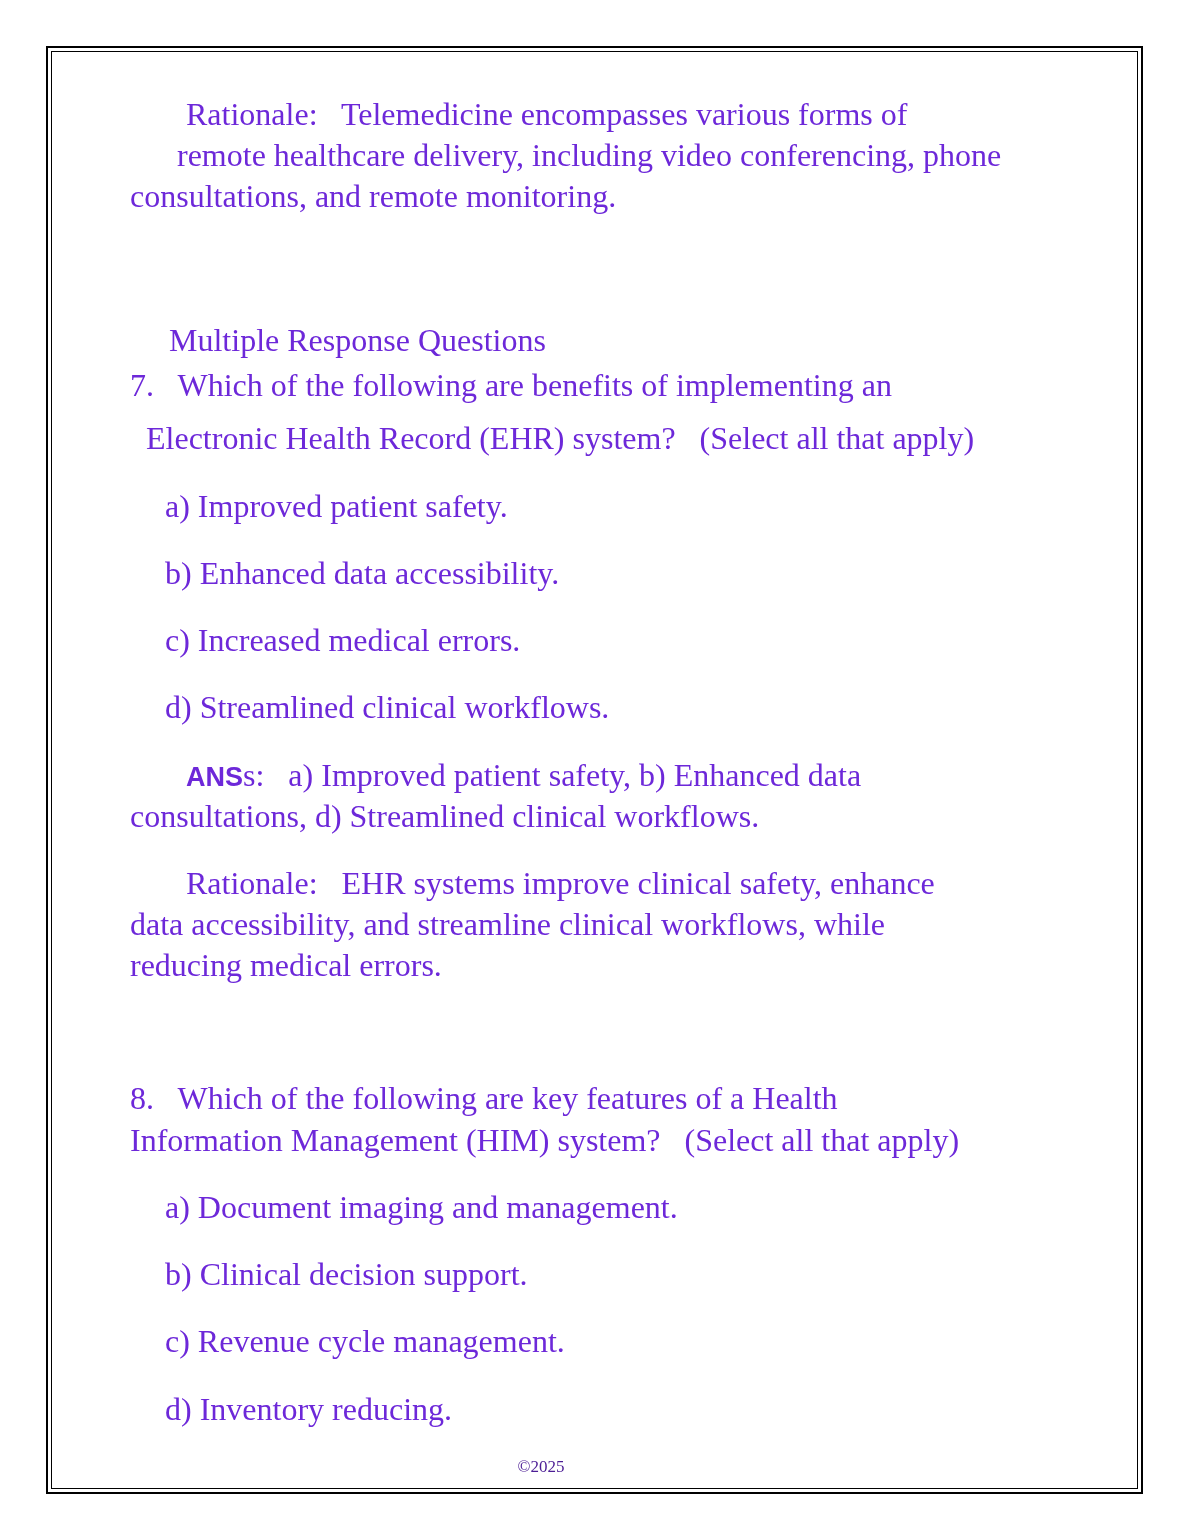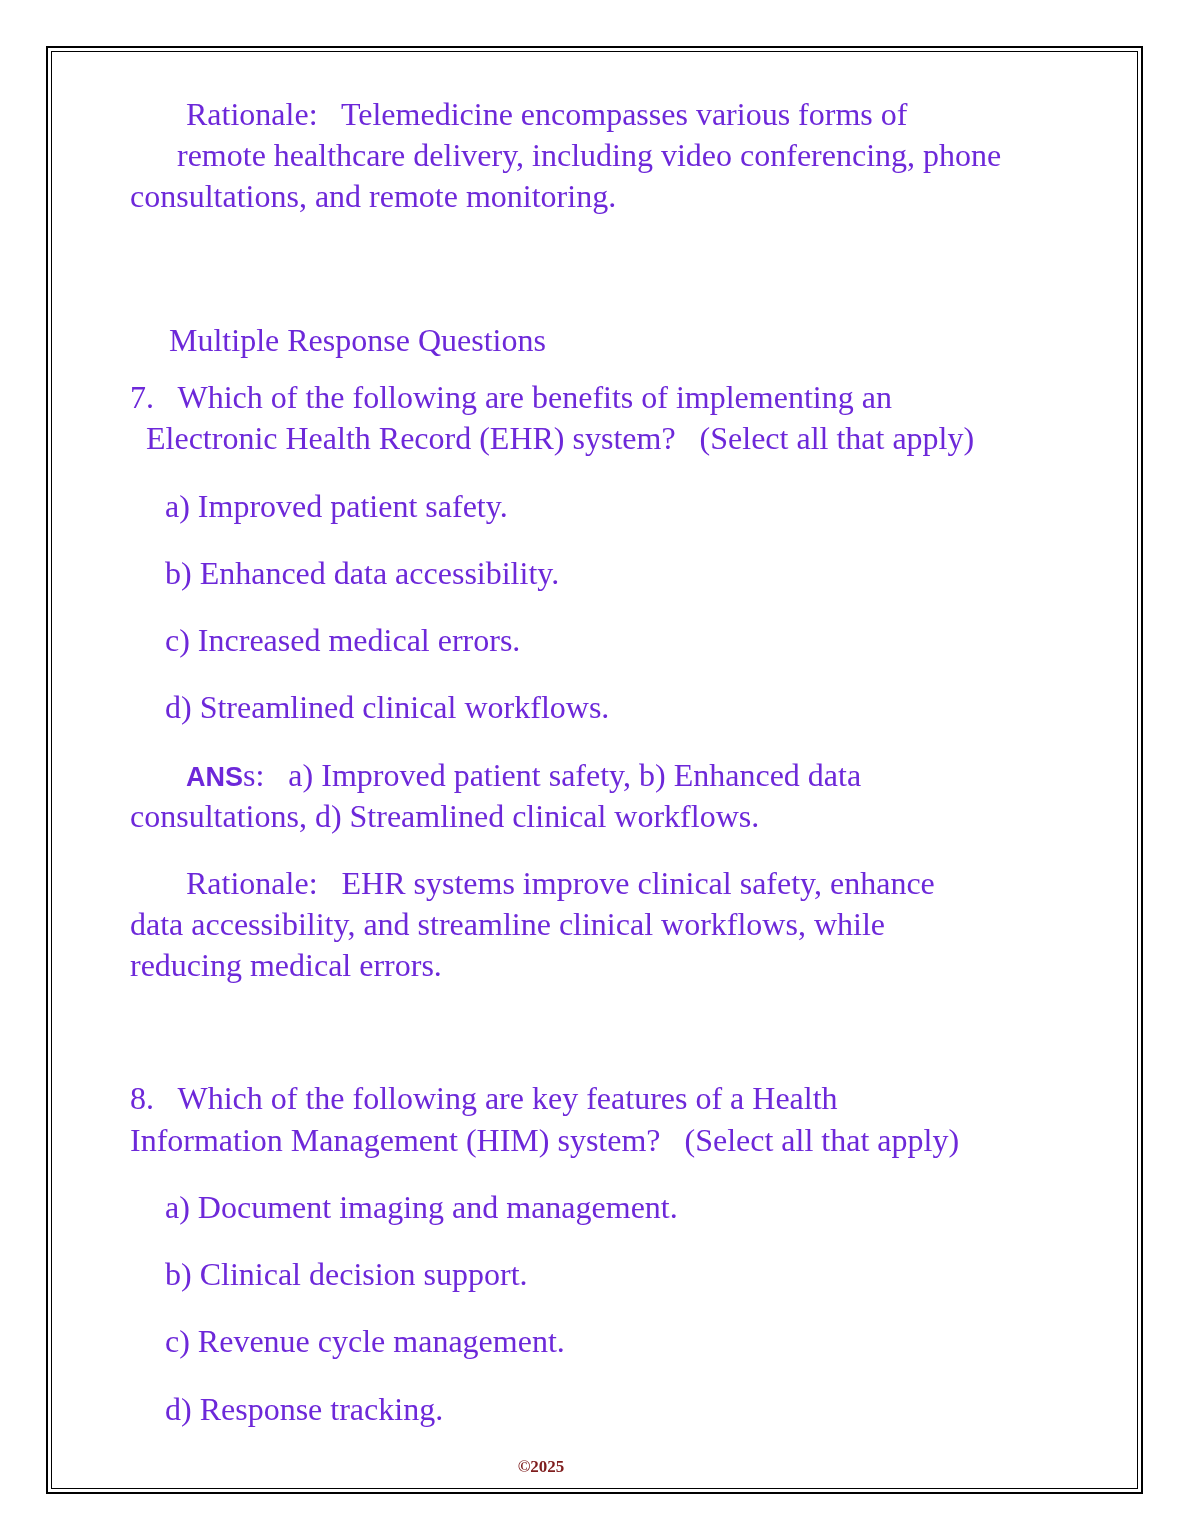--- a/index.html
+++ b/index.html
@@ -17,39 +17,39 @@
     font-family: "Liberation Serif", "DejaVu Serif", serif;
     font-size: 32px; line-height: 41px; color: #6d28d9;
   }
   .ans-label {
     font-family: "Liberation Sans", "DejaVu Sans", sans-serif;
     font-weight: bold; font-size: 27px;
   }
   .footer {
     position: absolute; left: 0; width: 1082px; top: 1457px; text-align: center;
     font-family: "Liberation Serif", "DejaVu Serif", serif;
-    font-weight: bold; font-size: 17px; color: #7f1d1d;
+    font-weight: normal; font-size: 17px; color: #4c1d95;
   }
 </style>
 </head>
 <body>
 
 <div class="frame-outer"></div>
 <div class="frame-inner"></div>
 
 <div>
   <div class="line" style="top:94px; left:186px;">Rationale:   Telemedicine encompasses various forms of</div>
   <div class="line" style="top:135px;margin-left:47px;">remote healthcare delivery, including video conferencing, phone</div>
   <div class="line" style="top:176px;">consultations, and remote monitoring.</div>
 </div>
 
 <div class="line" style="top:320px; left:169px;">Multiple Response Questions</div>
 
 <div>
-  <div class="line" style="top:377px;">7.   Which of the following are benefits of implementing an</div>
+  <div class="line" style="top:365px;">7.   Which of the following are benefits of implementing an</div>
   <div class="line" style="top:418px;margin-left:16px;">Electronic Health Record (EHR) system?   (Select all that apply)</div>
 
   <div class="line" style="top:486px; left:165px;">a) Improved patient safety.</div>
   <div class="line" style="top:553px; left:165px;">b) Enhanced data accessibility.</div>
   <div class="line" style="top:620px; left:165px;">c) Increased medical errors.</div>
   <div class="line" style="top:687px; left:165px;">d) Streamlined clinical workflows.</div>
 
   <div class="line" style="top:755px; left:186px;"><span class="ans-label">ANS</span><span>s:   a) Improved patient safety, b) Enhanced data</span></div>
   <div class="line" style="top:796px;">consultations, d) Streamlined clinical workflows.</div>
 
@@ -58,16 +58,16 @@
   <div class="line" style="top:945px;">reducing medical errors.</div>
 </div>
 
 <div>
   <div class="line" style="top:1078px;">8.   Which of the following are key features of a Health</div>
   <div class="line" style="top:1120px;">Information Management (HIM) system?   (Select all that apply)</div>
 
   <div class="line" style="top:1187px; left:165px;">a) Document imaging and management.</div>
   <div class="line" style="top:1254px; left:165px;">b) Clinical decision support.</div>
   <div class="line" style="top:1321px; left:165px;">c) Revenue cycle management.</div>
-  <div class="line" style="top:1389px; left:165px;">d) Response tracking.</div>
+  <div class="line" style="top:1389px; left:165px;">d) Inventory reducing.</div>
 </div>
 
 <div class="footer">©2025</div>
 
 </body></html>

